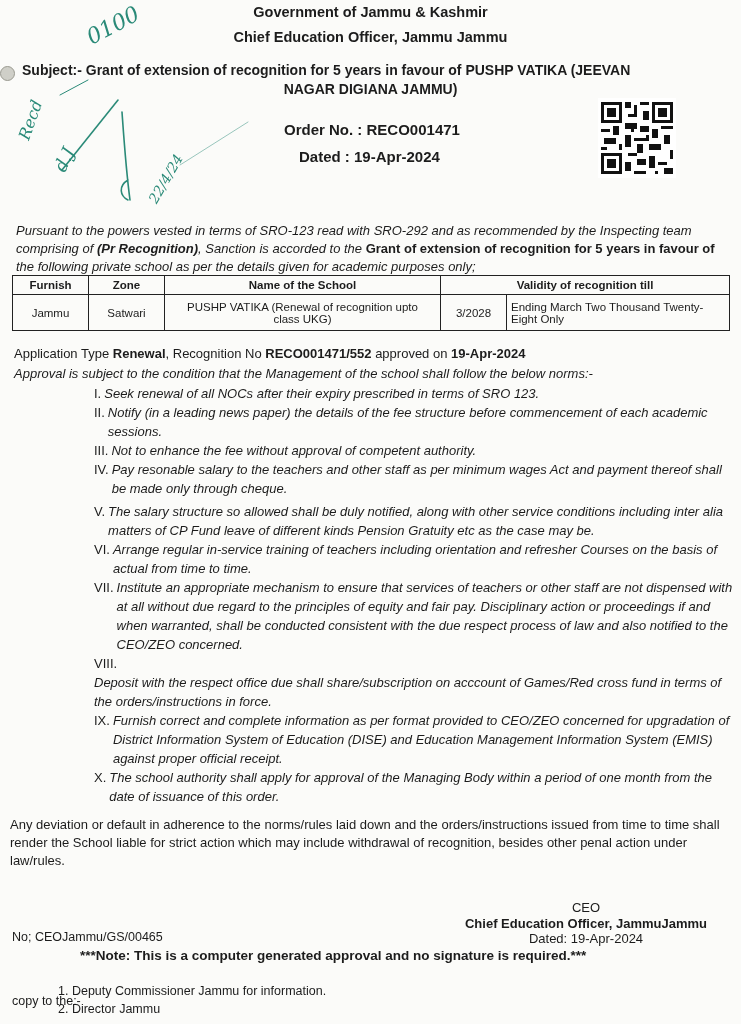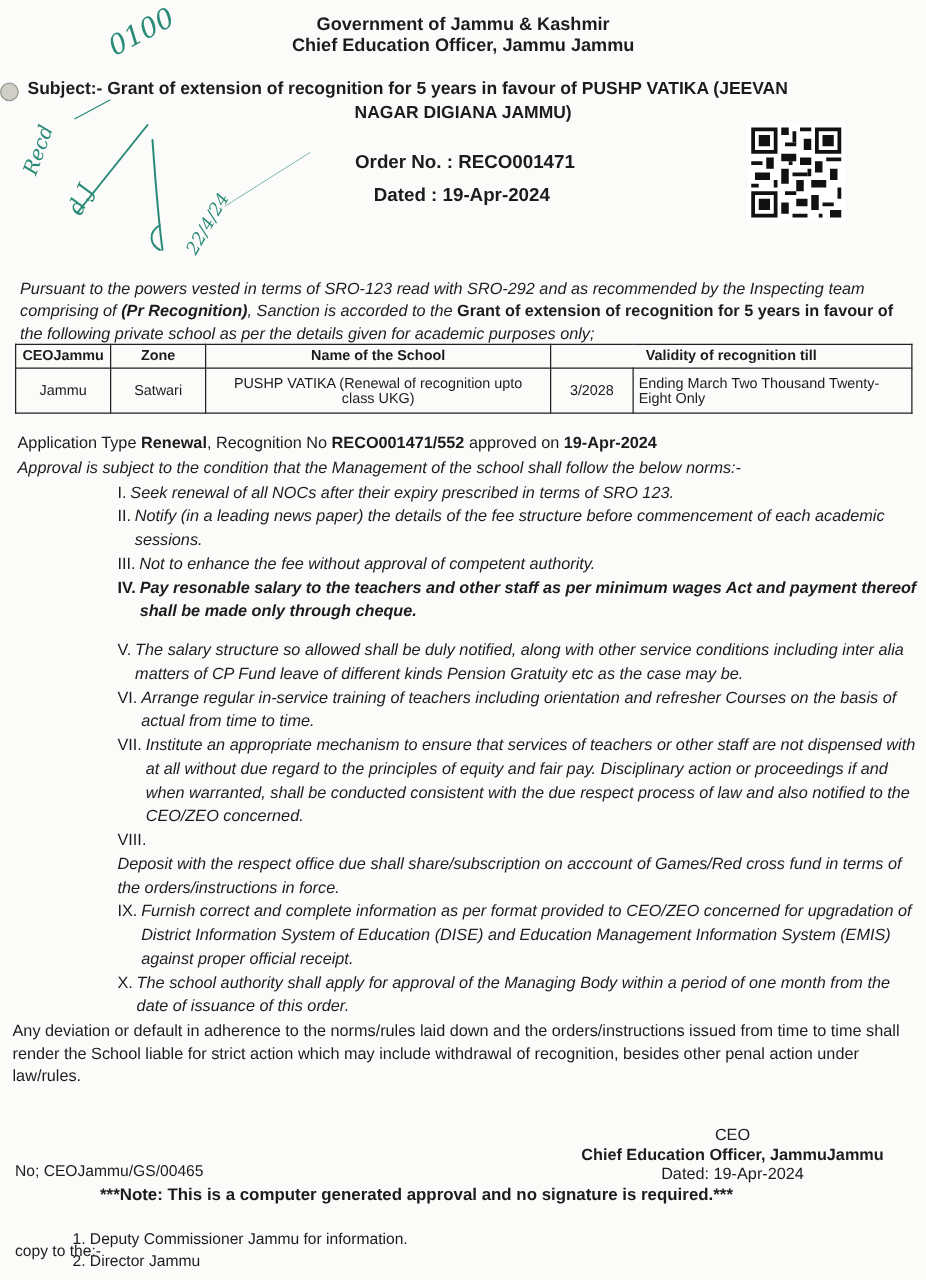--- a/index.html
+++ b/index.html
@@ -22,21 +22,21 @@
   table { border-collapse: collapse; font-size: 11.5px; }
   td, th { border: 1.2px solid #222; padding: 3px 4px; text-align: center; vertical-align: middle; }
   th { font-weight: bold; font-size: 11.5px; }
   .qr { width: 78px; height: 80px; background: #fff; }
   .ink { stroke: #2a8a78; fill: none; stroke-width: 1.6; stroke-linecap: round; }
   .sig-text { font-family: "DejaVu Serif", serif; fill: #2a8a78; font-style: italic; }
 </style>
 </head>
 <body>
 
-<div class="abs center hdr" style="top:12px;">Government of Jammu &amp; Kashmir</div>
+<div class="abs center hdr" style="top:4px;">Government of Jammu &amp; Kashmir</div>
 <div class="abs center hdr" style="top:29px;">Chief Education Officer, Jammu Jammu</div>
 
 <div class="abs subject" style="top:61px; left:22px; width:710px;">
   <span>Subject:-</span>
   <span>Grant of extension of recognition for 5 years in favour of PUSHP VATIKA (JEEVAN</span>
 </div>
 <div class="abs center subject" style="top:80px;">NAGAR DIGIANA JAMMU)</div>
 
 <svg class="abs" style="left:0; top:0;" width="260" height="215">
   <text class="sig-text" x="88" y="40" font-size="22" transform="rotate(-28 100 35)">0100</text>
@@ -111,21 +111,21 @@
 <table class="abs" style="top:275px; left:12px; width:718px;">
   <colgroup>
       <col style="width:76px">
       <col style="width:76px">
       <col style="width:276px">
       <col style="width:66px">
       <col>
     </colgroup>
   <thead>
     <tr>
-      <th>CEOJammu</th>
+      <th>Furnish</th>
       <th>Zone</th>
       <th>Name of the School</th>
       <th colspan="2">Validity of recognition till</th>
     </tr>
   </thead>
   <tbody>
     <tr style="height:36px;">
       <td>Jammu</td>
       <td>Satwari</td>
       <td style="padding:2px 20px;">PUSHP VATIKA (Renewal of recognition upto class UKG)</td>
@@ -146,21 +146,21 @@
       <span>Seek renewal of all NOCs after their expiry prescribed in terms of SRO 123.</span>
     </div>
     <div class="norm" style="display: flex; margin-bottom: 0px;">
       <span class="num" style="flex: 0 0 auto; padding-right: 3px;">II.</span>
       <span>Notify (in a leading news paper) the details of the fee structure before commencement of each academic sessions.</span>
     </div>
     <div class="norm" style="display: flex; margin-bottom: 0px;">
       <span class="num" style="flex: 0 0 auto; padding-right: 3px;">III.</span>
       <span>Not to enhance the fee without approval of competent authority.</span>
     </div>
-    <div class="norm" style="display: flex; margin-bottom: 12px; font-weight: bold;">
+    <div class="norm" style="display: flex; margin-bottom: 4px;">
       <span class="num" style="flex: 0 0 auto; padding-right: 3px;">IV.</span>
       <span>Pay resonable salary to the teachers and other staff as per minimum wages Act and payment thereof shall be made only through cheque.</span>
     </div>
     <div class="norm" style="display: flex; margin-bottom: 0px;">
       <span class="num" style="flex: 0 0 auto; padding-right: 3px;">V.</span>
       <span>The salary structure so allowed shall be duly notified, along with other service conditions including inter alia matters of CP Fund leave of different kinds Pension Gratuity etc as the case may be.</span>
     </div>
     <div class="norm" style="display: flex; margin-bottom: 0px;">
       <span class="num" style="flex: 0 0 auto; padding-right: 3px;">VI.</span>
       <span>Arrange regular in-service training of teachers including orientation and refresher Courses on the basis of actual from time to time.</span>

